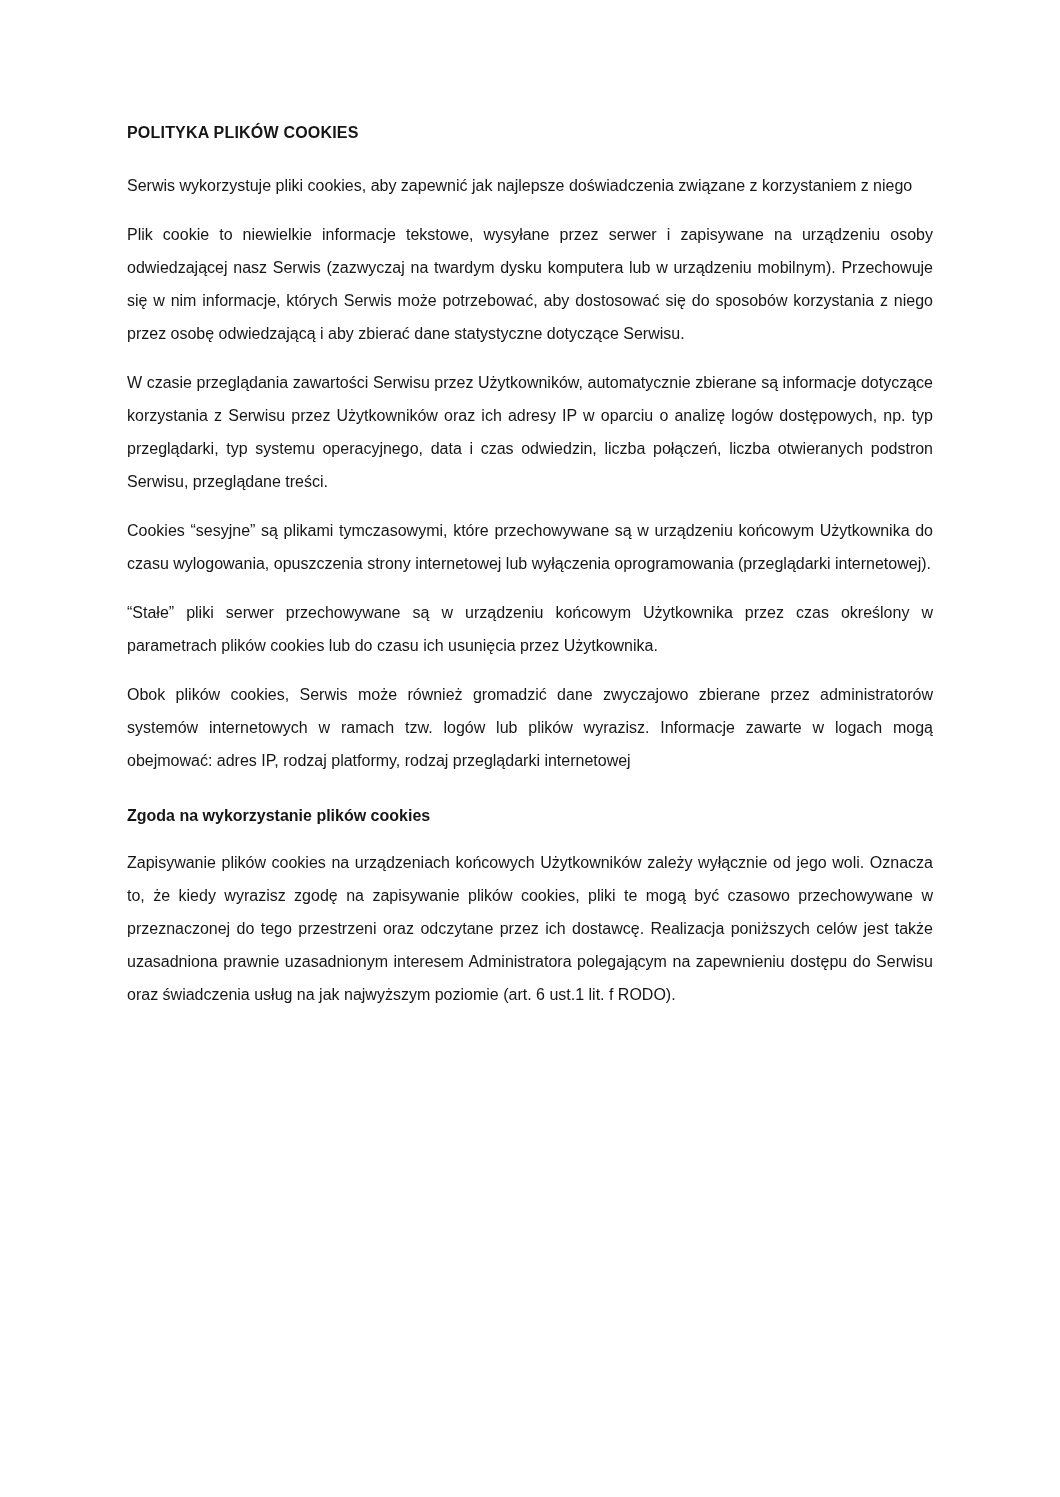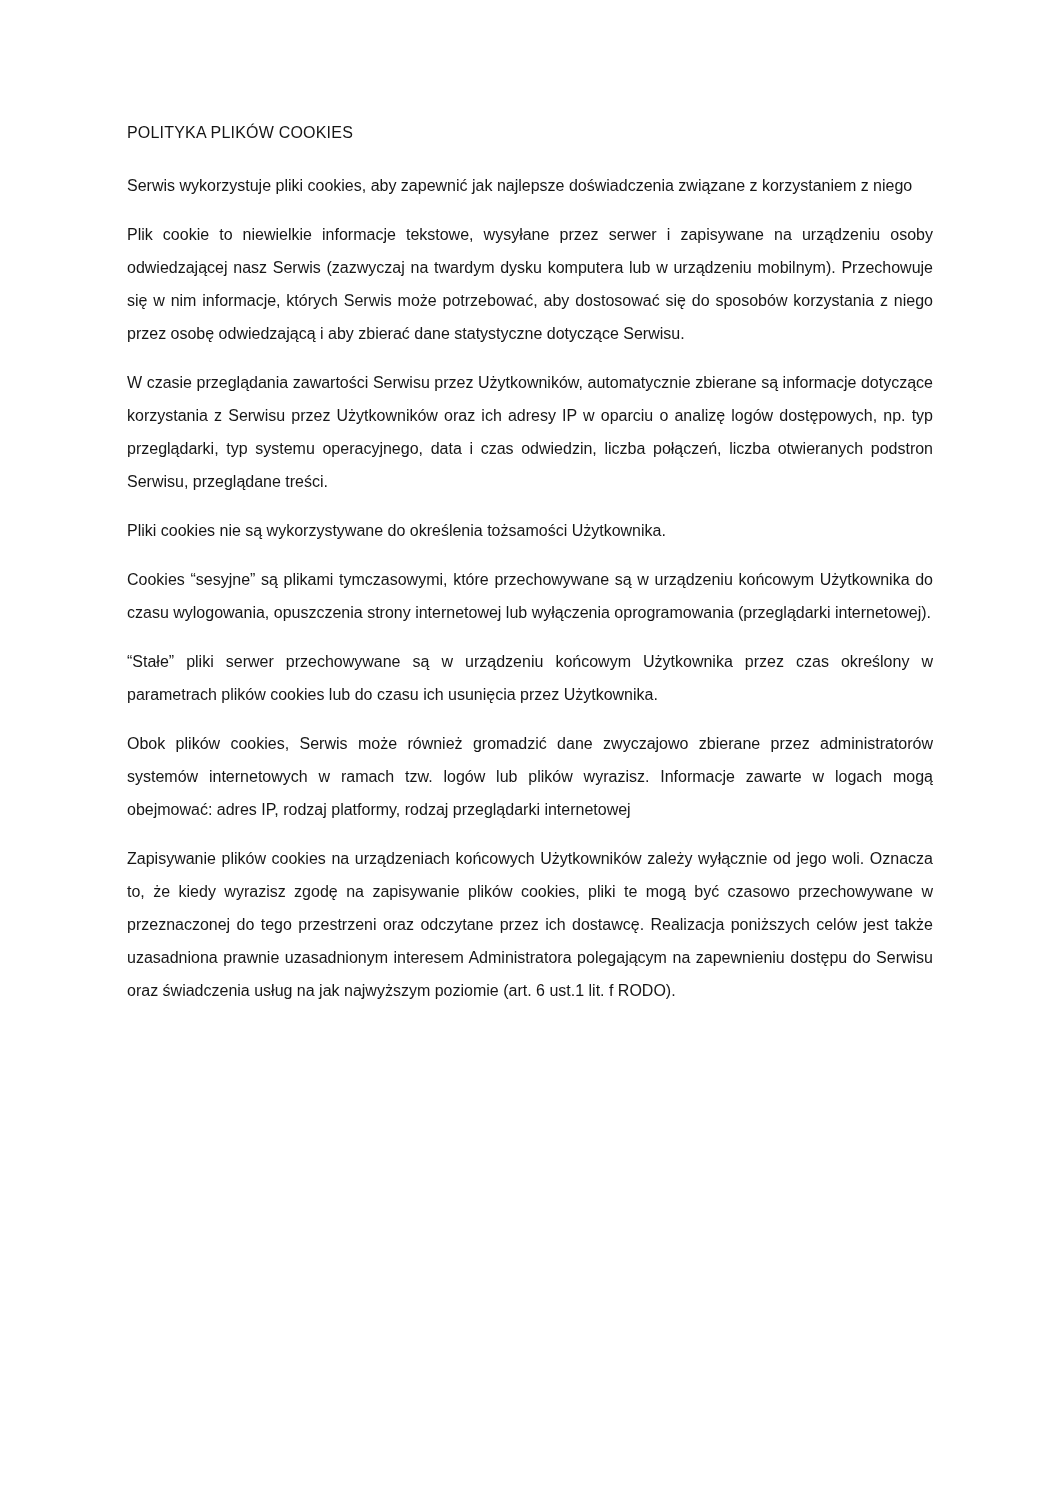--- a/index.html
+++ b/index.html
@@ -17,21 +17,21 @@
     box-sizing: border-box;
     width: 1060px;
     height: 1497px;
     padding: 122px 127px 0 127px;
     overflow: hidden;
     background: #ffffff;
   }
   .doc-title {
     font-size: 16px;
     line-height: 22px;
-    font-weight: normal;
+    font-weight: bold;
     margin: 0 0 25px 0;
     letter-spacing: 0.2px;
   }
   .para {
     font-size: 16px;
     line-height: 33px;
     text-align: justify;
     margin: 0 0 16px 0;
     hyphens: none;
   }
@@ -48,27 +48,27 @@
 <div class="page">
 
   <h1 class="doc-title">POLITYKA PLIKÓW COOKIES</h1>
 
   <p class="para">Serwis wykorzystuje pliki cookies, aby zapewnić jak najlepsze doświadczenia związane z korzystaniem z niego</p>
 
   <p class="para">Plik cookie to niewielkie informacje tekstowe, wysyłane przez serwer i zapisywane na urządzeniu osoby odwiedzającej nasz Serwis (zazwyczaj na twardym dysku komputera lub w urządzeniu mobilnym). Przechowuje się w nim informacje, których Serwis może potrzebować, aby dostosować się do sposobów korzystania z niego przez osobę odwiedzającą i aby zbierać dane statystyczne dotyczące Serwisu.</p>
 
   <p class="para">W czasie przeglądania zawartości Serwisu przez Użytkowników, automatycznie zbierane są informacje dotyczące korzystania z Serwisu przez Użytkowników oraz ich adresy IP w oparciu o analizę logów dostępowych, np. typ przeglądarki, typ systemu operacyjnego, data i czas odwiedzin, liczba połączeń, liczba otwieranych podstron Serwisu, przeglądane treści.</p>
 
-  <p class="para">Pliki cookies nie są wykorzystywane do określenia tożsamości Użytkownika.</p>
 
 
   <p class="para">Cookies “sesyjne” są plikami tymczasowymi, które przechowywane są w urządzeniu końcowym Użytkownika do czasu wylogowania, opuszczenia strony internetowej lub wyłączenia oprogramowania (przeglądarki internetowej).</p>
 
   <p class="para">“Stałe” pliki serwer przechowywane są w urządzeniu końcowym Użytkownika przez czas określony w parametrach plików cookies lub do czasu ich usunięcia przez Użytkownika.</p>
 
   <p class="para">Obok plików cookies, Serwis może również gromadzić dane zwyczajowo zbierane przez administratorów systemów internetowych w ramach tzw. logów lub plików wyrazisz. Informacje zawarte w logach mogą obejmować: adres IP, rodzaj platformy, rodzaj przeglądarki internetowej</p>
 
 
+  <h2 class="subhead">Zgoda na wykorzystanie plików cookies</h2>
 
   <p class="para">Zapisywanie plików cookies na urządzeniach końcowych Użytkowników zależy wyłącznie od jego woli. Oznacza to, że kiedy wyrazisz zgodę na zapisywanie plików cookies, pliki te mogą być czasowo przechowywane w przeznaczonej do tego przestrzeni oraz odczytane przez ich dostawcę. Realizacja poniższych celów jest także uzasadniona prawnie uzasadnionym interesem Administratora polegającym na zapewnieniu dostępu do Serwisu oraz świadczenia usług na jak najwyższym poziomie (art. 6 ust.1 lit. f RODO).</p>
 
 
 </div>
 
 </body></html>

